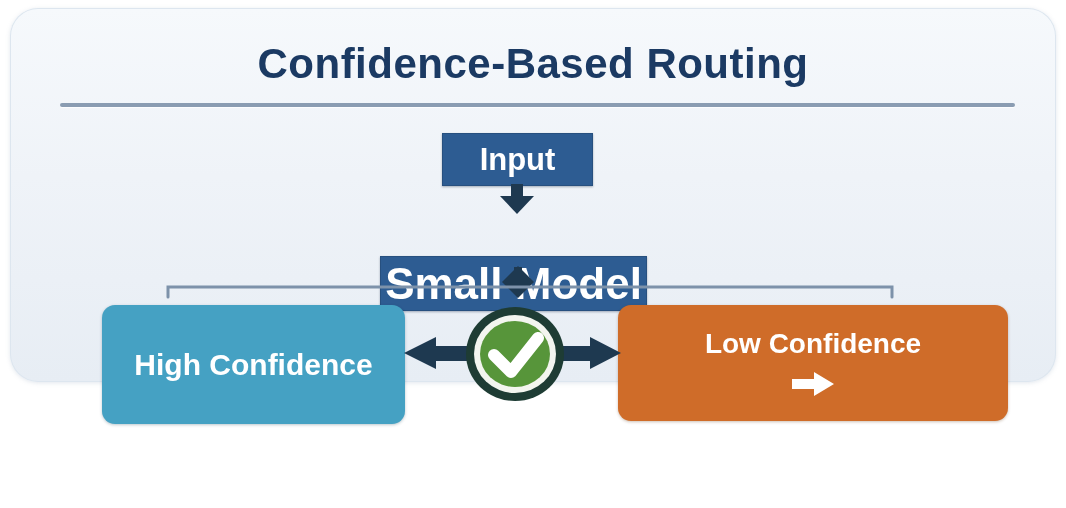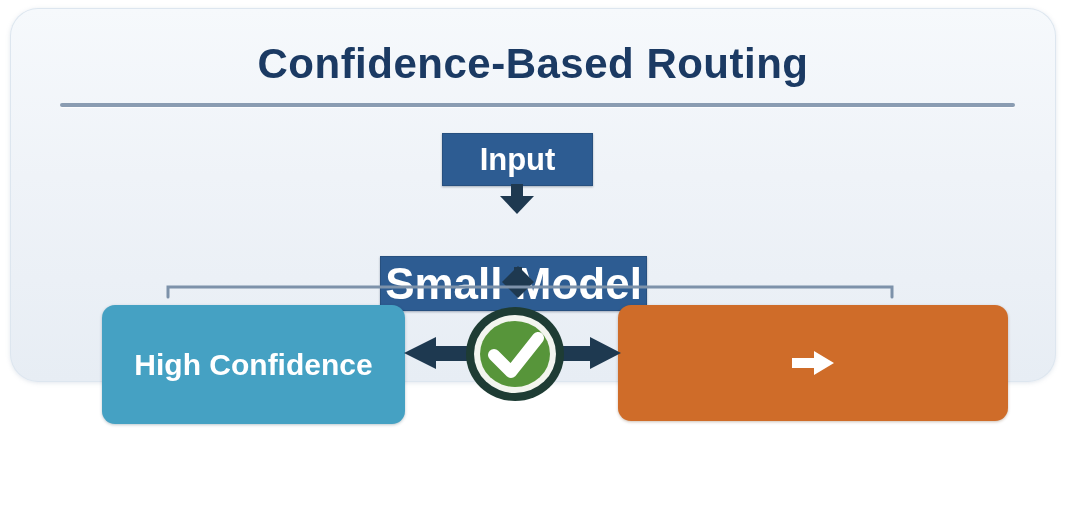--- a/index.html
+++ b/index.html
@@ -111,20 +111,21 @@
 
     <div class="node node-blue node-small">
       <span>Small Model</span>
     </div>
 
     <div class="node node-branch node-high">
       <div class="branch-line1">High Confidence</div>
     </div>
 
     <div class="node node-branch node-low">
+      <div class="branch-line1">Low Confidence</div>
       <div class="branch-line2">
         <svg class="mini-arrow" width="42" height="26" viewBox="0 0 42 26">
           <path d="M0 8 H22 V1 L42 13 L22 25 V18 H0 Z" fill="#ffffff"></path>
         </svg>
       </div>
     </div>
 
     <svg class="connector-layer" viewBox="0 0 1066 508">
 
       <g>

